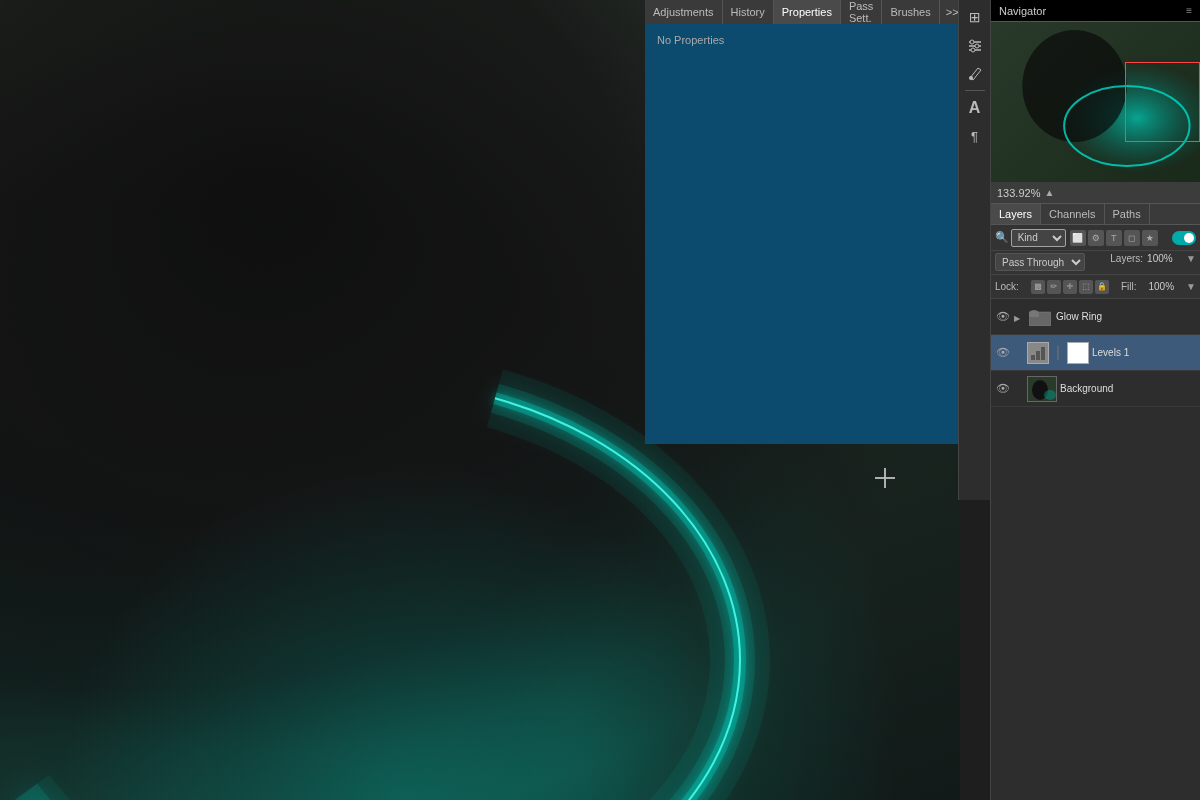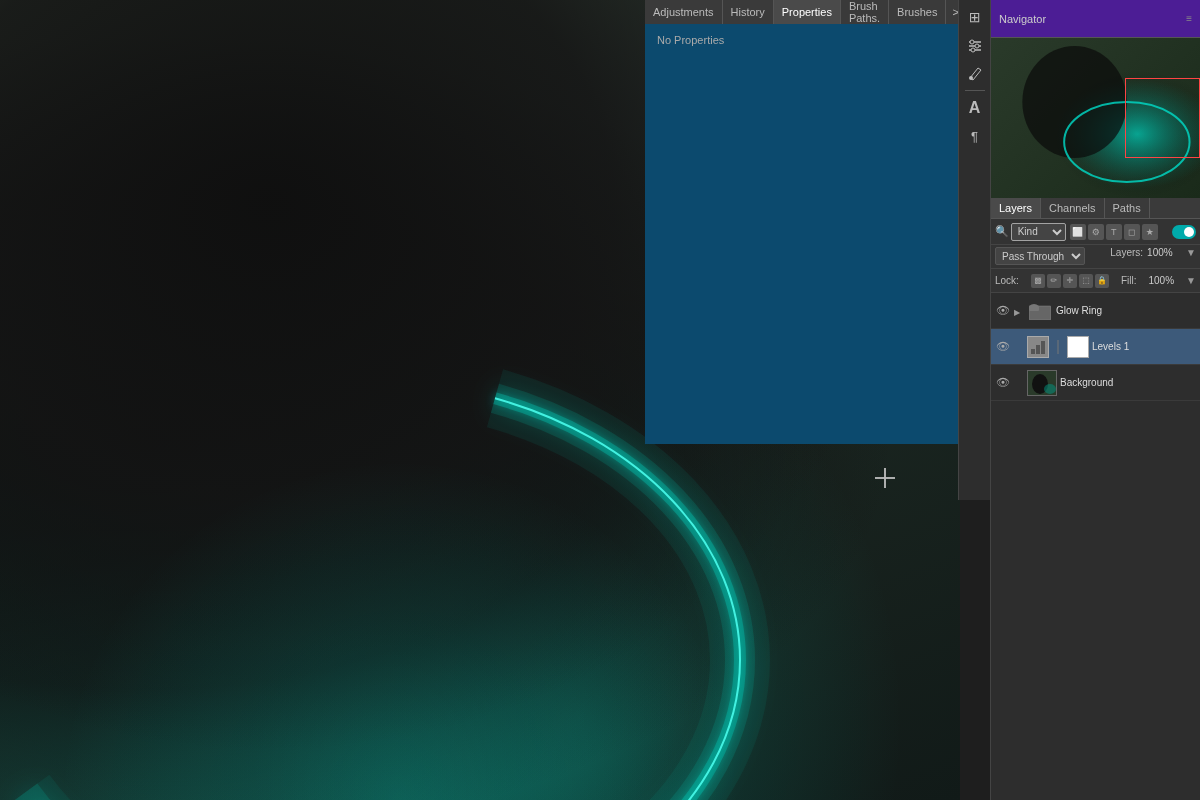--- a/index.html
+++ b/index.html
@@ -71,23 +71,23 @@
       display: flex;
       flex-direction: column;
     }
 
     
     #navigator-header {
       display: flex;
       align-items: center;
       justify-content: space-between;
       padding: 4px 8px;
-      background: #4c1d95;
+      background: #000000;
       border-bottom: 1px solid #555;
-      height: 38px;
+      height: 22px;
     }
 
     #navigator-title {
       font-size: 11px;
       color: #ccc;
     }
 
     #navigator-preview {
       width: 100%;
       height: 160px;
@@ -493,21 +493,21 @@
       <line x1="0" y1="10" x2="20" y2="10" stroke="black" stroke-width="0.5" opacity="0.5"></line>
     </svg>
   </div>
 </div>
 
 <div id="top-panel">
   <div id="top-tabs">
     <div class="top-tab">Adjustments</div>
     <div class="top-tab">History</div>
     <div class="top-tab active">Properties</div>
-    <div class="top-tab">Brush Paths.</div>
+    <div class="top-tab">Pass Sett.</div>
     <div class="top-tab">Brushes</div>
     <div class="tab-more">&gt;&gt;</div>
     <div class="tab-more">≡</div>
   </div>
 </div>
 
 <div id="properties-panel">
   <div id="no-properties">No Properties</div>
 </div>
 
@@ -557,20 +557,24 @@
 
         <ellipse cx="40%" cy="40%" rx="25%" ry="35%" fill="rgba(10,10,10,0.7)"></ellipse>
 
         <ellipse cx="65%" cy="65%" rx="30%" ry="25%" fill="none" stroke="rgba(0,220,200,0.8)" stroke-width="2"></ellipse>
       </svg>
     </div>
 
     <div class="nav-selection"></div>
   </div>
 
+  <div id="zoom-bar">
+    <span id="zoom-level">133.92%</span>
+    <span id="zoom-arrow">▲</span>
+  </div>
 
   <div id="layers-panel">
 
     <div id="layers-tabs">
       <div class="layer-tab active">Layers</div>
       <div class="layer-tab">Channels</div>
       <div class="layer-tab">Paths</div>
     </div>
 
     <div id="layers-filter-bar">

